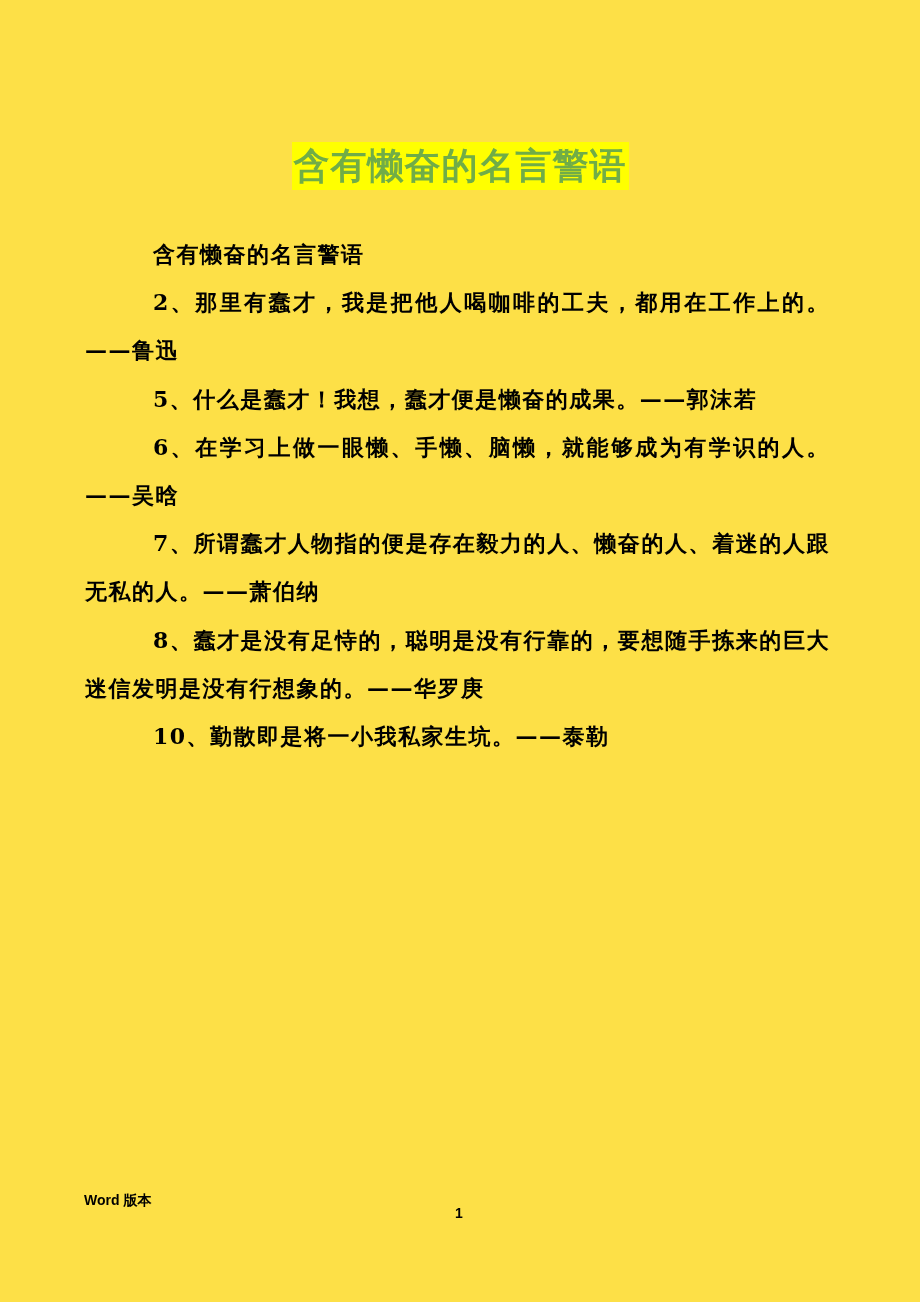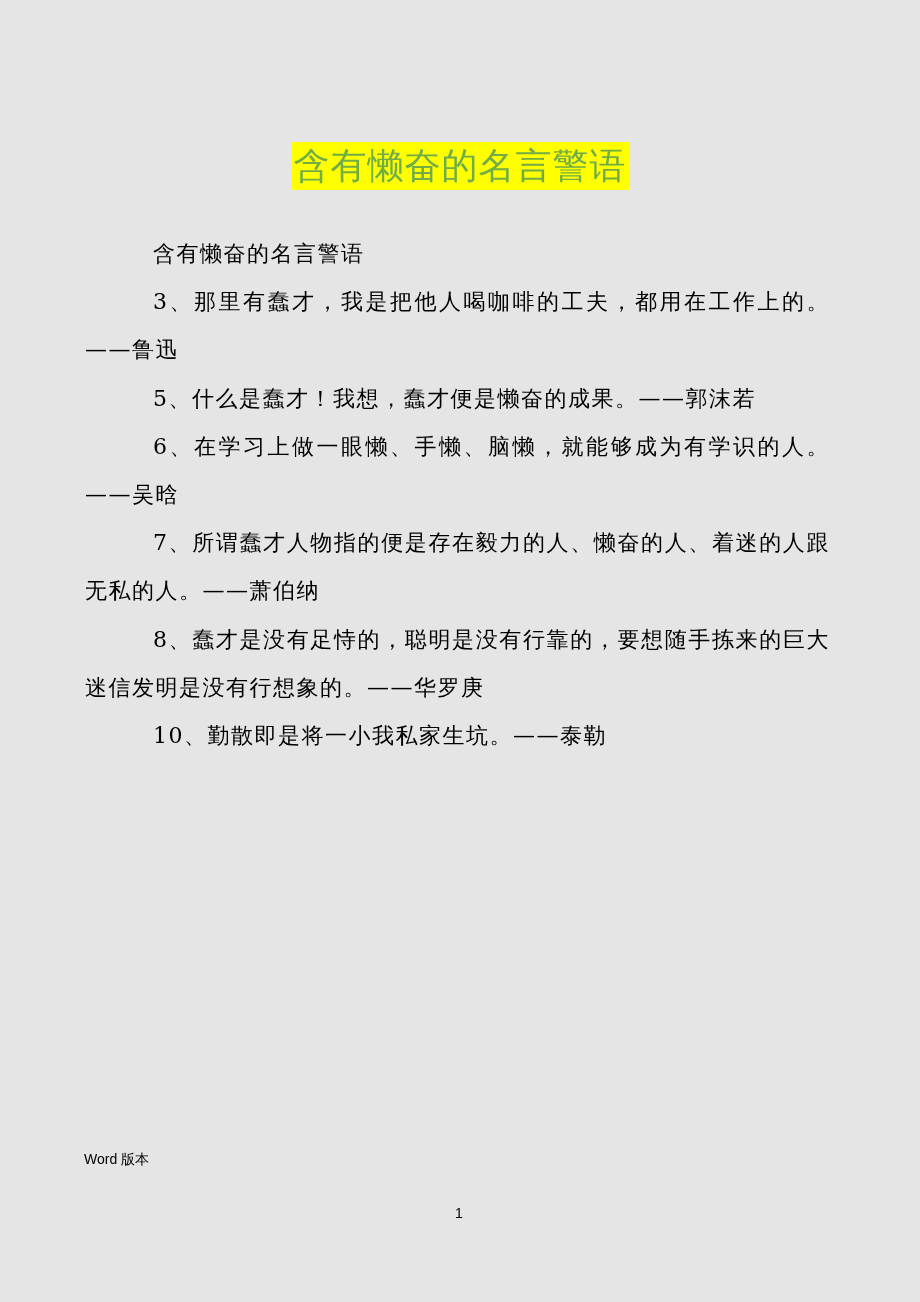--- a/index.html
+++ b/index.html
@@ -1,17 +1,17 @@
 <!DOCTYPE html>
 <html><head>
 <meta charset="utf-8">
 <style>
   html, body { margin: 0; padding: 0; background: #ffffff; }
   body { width: 920px; height: 1302px; position: relative; overflow: hidden; }
-  .page { position: absolute; left: 0; top: 0; width: 920px; height: 1302px; background: #e5e5e5; }
+  .page { position: absolute; left: 0; top: 0; width: 920px; height: 1302px; background: #fde047; font-weight: bold; }
   .title-wrap { position: absolute; left: 0; top: 142px; width: 920px; text-align: center; }
   .title {
     display: inline-block;
     background: #ffff00;
     color: #70ad47;
     font-family: "DejaVu Sans", sans-serif;
     font-size: 36px;
     line-height: 48px;
     height: 48px;
     padding: 0 2px;
@@ -27,39 +27,39 @@
     color: #000000;
   }
   .para {
     margin: 0;
     text-indent: 68px;
     line-height: 48.2px;
     text-align: justify;
     letter-spacing: 1.5px;
   }
   .footer-left {
-    position: absolute; left: 84px; top: 1151px;
+    position: absolute; left: 84px; top: 1192px;
     font-family: "Liberation Sans", sans-serif; font-size: 14px; color: #000;
   }
   .footer-page {
     position: absolute; left: 455px; top: 1205px;
     font-family: "Liberation Sans", sans-serif; font-size: 14px; color: #000;
   }
 </style>
 </head>
 <body>
 
 <div class="page">
   <div class="title-wrap">
     <span class="title">含有懒奋的名言警语</span>
   </div>
 
   <div class="body">
     <p class="para">含有懒奋的名言警语</p>
-    <p class="para">3、那里有蠢才，我是把他人喝咖啡的工夫，都用在工作上的。——鲁迅</p>
+    <p class="para">2、那里有蠢才，我是把他人喝咖啡的工夫，都用在工作上的。——鲁迅</p>
     <p class="para">5、什么是蠢才！我想，蠢才便是懒奋的成果。——郭沫若</p>
     <p class="para">6、在学习上做一眼懒、手懒、脑懒，就能够成为有学识的人。——吴晗</p>
     <p class="para">7、所谓蠢才人物指的便是存在毅力的人、懒奋的人、着迷的人跟无私的人。——萧伯纳</p>
     <p class="para">8、蠢才是没有足恃的，聪明是没有行靠的，要想随手拣来的巨大迷信发明是没有行想象的。——华罗庚</p>
     <p class="para">10、勤散即是将一小我私家生坑。——泰勒</p>
   </div>
 
   <div class="footer-left">Word 版本</div>
   <div class="footer-page">1</div>
 </div>

